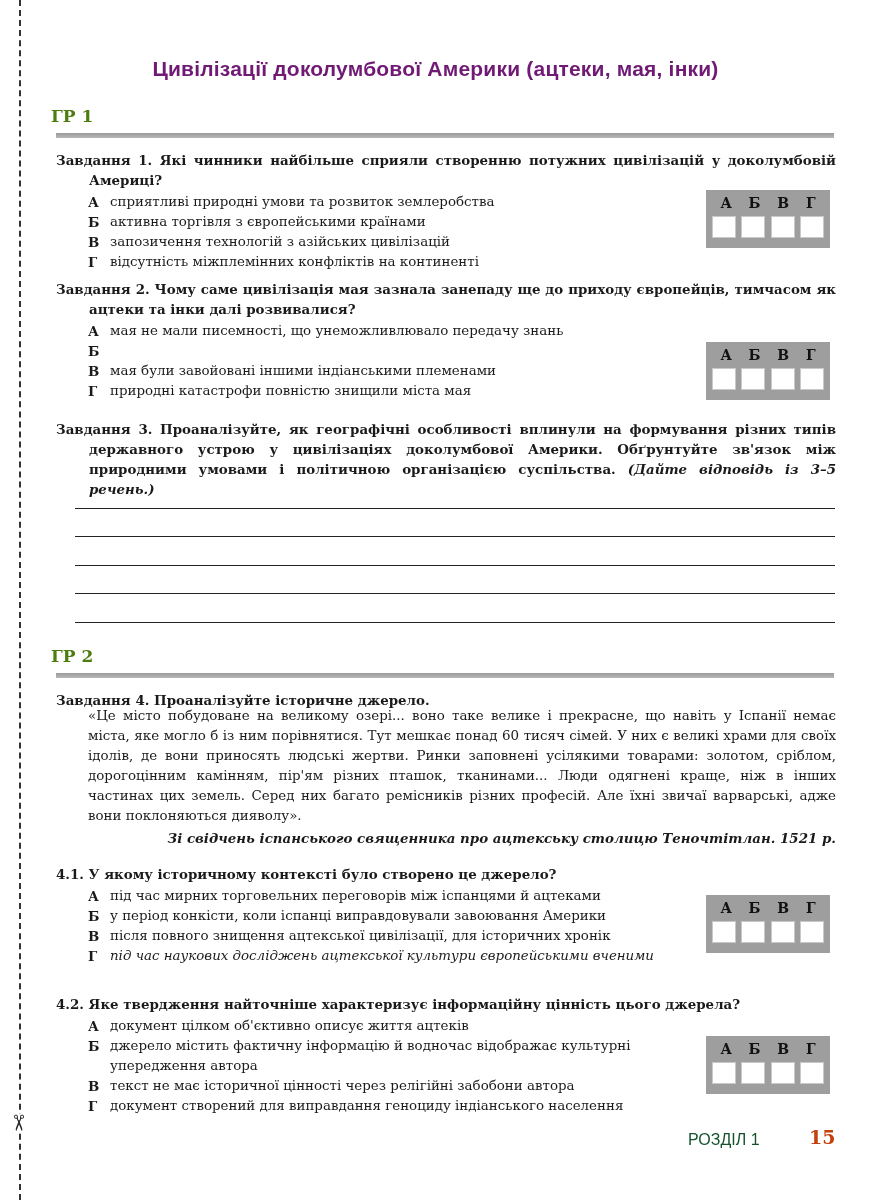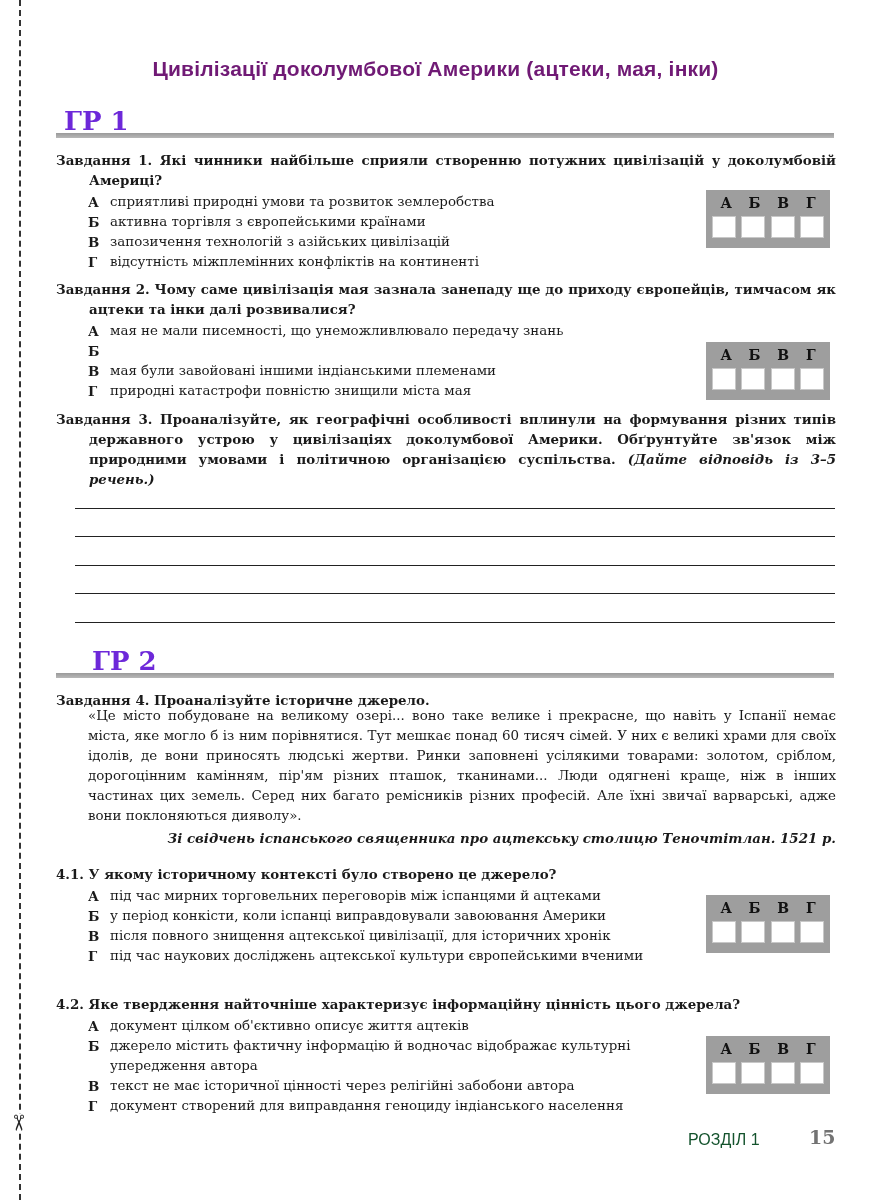--- a/index.html
+++ b/index.html
@@ -1,38 +1,38 @@
 <!DOCTYPE html>
 <html><head>
   <meta charset="utf-8">
   <style>
     * { box-sizing: border-box; margin: 0; padding: 0; }
     html, body { width: 871px; height: 1200px; background: #ffffff; overflow: hidden; }
     body { position: relative; font-family: "DejaVu Serif", serif; color: #1a1a1a; }
     .cut-line { position: absolute; left: 19px; top: 0; height: 1200px; width: 0; border-left: 2px dashed #333; }
     .scissors { position: absolute; left: 9px; top: 1112px; font-size: 22px; color: #222; background: #fff; line-height: 1; transform: rotate(90deg); font-family: "DejaVu Sans", sans-serif; }
     .page-title { position: absolute; left: 0; width: 871px; top: 57px; text-align: center; font-family: "Liberation Sans", sans-serif; font-weight: bold; font-size: 21px; letter-spacing: 0.2px; color: #701a75; }
-    .section-h { position: absolute; left: 64px; font-weight: bold; font-size: 26px; color: #6d28d9; font-family: "DejaVu Serif", serif; }
+    .section-h { position: absolute; left: 51px; font-weight: bold; font-size: 17px; color: #4d7c0f; font-family: "DejaVu Serif", serif; }
     .section-rule { position: absolute; left: 56px; width: 778px; height: 5px; background: linear-gradient(#9a9a9a, #b8b8b8); }
     .task { position: absolute; left: 56px; width: 780px; font-size: 13.4px; line-height: 20px; }
     .task-q { font-weight: bold; text-align: justify; padding-left: 33px; text-indent: -33px; margin-top: 6px; }
     .task-q .hint { font-style: italic; font-weight: bold; }
     .opts { margin-top: 2px; }
     .opt { display: flex; line-height: 20px; padding-left: 32px; }
     .opt-letter { width: 22px; font-weight: bold; flex: none; }
     .opt-text { width: 580px; }
     .ansbox { position: absolute; width: 124px; height: 58px; background: #9e9e9e; }
     .ansbox .letters { display: flex; justify-content: space-around; padding: 5px 6px 0; font-weight: bold; font-size: 14px; color: #111; }
     .ansbox .cells { display: flex; justify-content: space-between; padding: 5px 6px 0; }
     .ansbox .cell { width: 24px; height: 22px; background: #fff; border: 1px solid #c8c8c8; }
     .ans-line { position: absolute; left: 75px; width: 760px; height: 0; border-top: 1.5px solid #222; }
     .source { position: absolute; left: 88px; width: 748px; font-size: 13.4px; line-height: 20px; text-align: justify; }
     .citation { position: absolute; left: 88px; width: 748px; text-align: right; font-style: italic; font-weight: bold; font-size: 13.4px; }
     .footer-label { position: absolute; left: 688px; top: 1131px; font-family: "Liberation Sans", sans-serif; font-size: 16px; color: #14532d; }
-    .footer-num { position: absolute; left: 809px; top: 1126px; font-family: "DejaVu Serif", serif; font-weight: bold; font-size: 19px; color: #737373; }
+    .footer-num { position: absolute; left: 809px; top: 1126px; font-family: "DejaVu Serif", serif; font-weight: bold; font-size: 19px; color: #c2410c; }
   </style>
 </head>
 <body>
 
 <div class="cut-line"></div>
 <div class="scissors">✂</div>
 
 <h1 class="page-title">Цивілізації доколумбової Америки (ацтеки, мая, інки)</h1>
 
 <div class="section-h" style="top:106px;">ГР 1</div>
@@ -102,30 +102,30 @@
       <span>Г</span>
     </div>
   <div class="cells">
       <div class="cell"></div>
       <div class="cell"></div>
       <div class="cell"></div>
       <div class="cell"></div>
     </div>
 </div>
 
-<div class="task" style="top:403px;">
+<div class="task" style="top:413px;">
   <p class="task-q"><span>Завдання 3. Проаналізуйте, як географічні особливості вплинули на формування різних типів державного устрою у цивілізаціях доколумбової Америки. Обґрунтуйте зв'язок між природними умовами і політичною організацією суспільства.</span> <span class="hint">(Дайте відповідь із 3–5 речень.)</span></p>
 </div>
 <div class="ans-line" style="top:508px;"></div>
 <div class="ans-line" style="top:536px;"></div>
 <div class="ans-line" style="top:565px;"></div>
 <div class="ans-line" style="top:593px;"></div>
 <div class="ans-line" style="top:622px;"></div>
 
-<div class="section-h" style="top:646px;margin-left:28px;">ГР 2</div>
+<div class="section-h" style="top:646px;">ГР 2</div>
 <div class="section-rule" style="top:673px;"></div>
 
 <div class="task" style="top:684px;">
   <p class="task-q">Завдання 4. Проаналізуйте історичне джерело.</p>
 </div>
 <p class="source" style="top:706px;">«Це місто побудоване на великому озері... воно таке велике і прекрасне, що навіть у Іспанії немає міста, яке могло б із ним порівнятися. Тут мешкає понад 60 тисяч сімей. У них є великі храми для своїх ідолів, де вони приносять людські жертви. Ринки заповнені усілякими товарами: золотом, сріблом, дорогоцінним камінням, пір'ям різних пташок, тканинами... Люди одягнені краще, ніж в інших частинах цих земель. Серед них багато ремісників різних професій. Але їхні звичаї варварські, адже вони поклоняються дияволу».</p>
 <p class="citation" style="top:830px;">Зі свідчень іспанського священника про ацтекську столицю Теночтітлан. 1521 р.</p>
 
 <div class="task" style="top:858px;">
   <p class="task-q">4.1. У якому історичному контексті було створено це джерело?</p>
@@ -137,21 +137,21 @@
     <div class="opt">
         <span class="opt-letter">Б</span>
         <span class="opt-text">у період конкісти, коли іспанці виправдовували завоювання Америки</span>
       </div>
     <div class="opt">
         <span class="opt-letter">В</span>
         <span class="opt-text">після повного знищення ацтекської цивілізації, для історичних хронік</span>
       </div>
     <div class="opt">
         <span class="opt-letter">Г</span>
-        <span class="opt-text" style="width:560px;">під час наукових досліджень ацтекської культури європейськими вченими</span>
+        <span class="opt-text" style="width:560px;font-style:italic;">під час наукових досліджень ацтекської культури європейськими вченими</span>
       </div>
   </div>
 </div>
 <div class="ansbox" style="left:706px; top:895px;">
   <div class="letters">
       <span>А</span>
       <span>Б</span>
       <span>В</span>
       <span>Г</span>
     </div>

